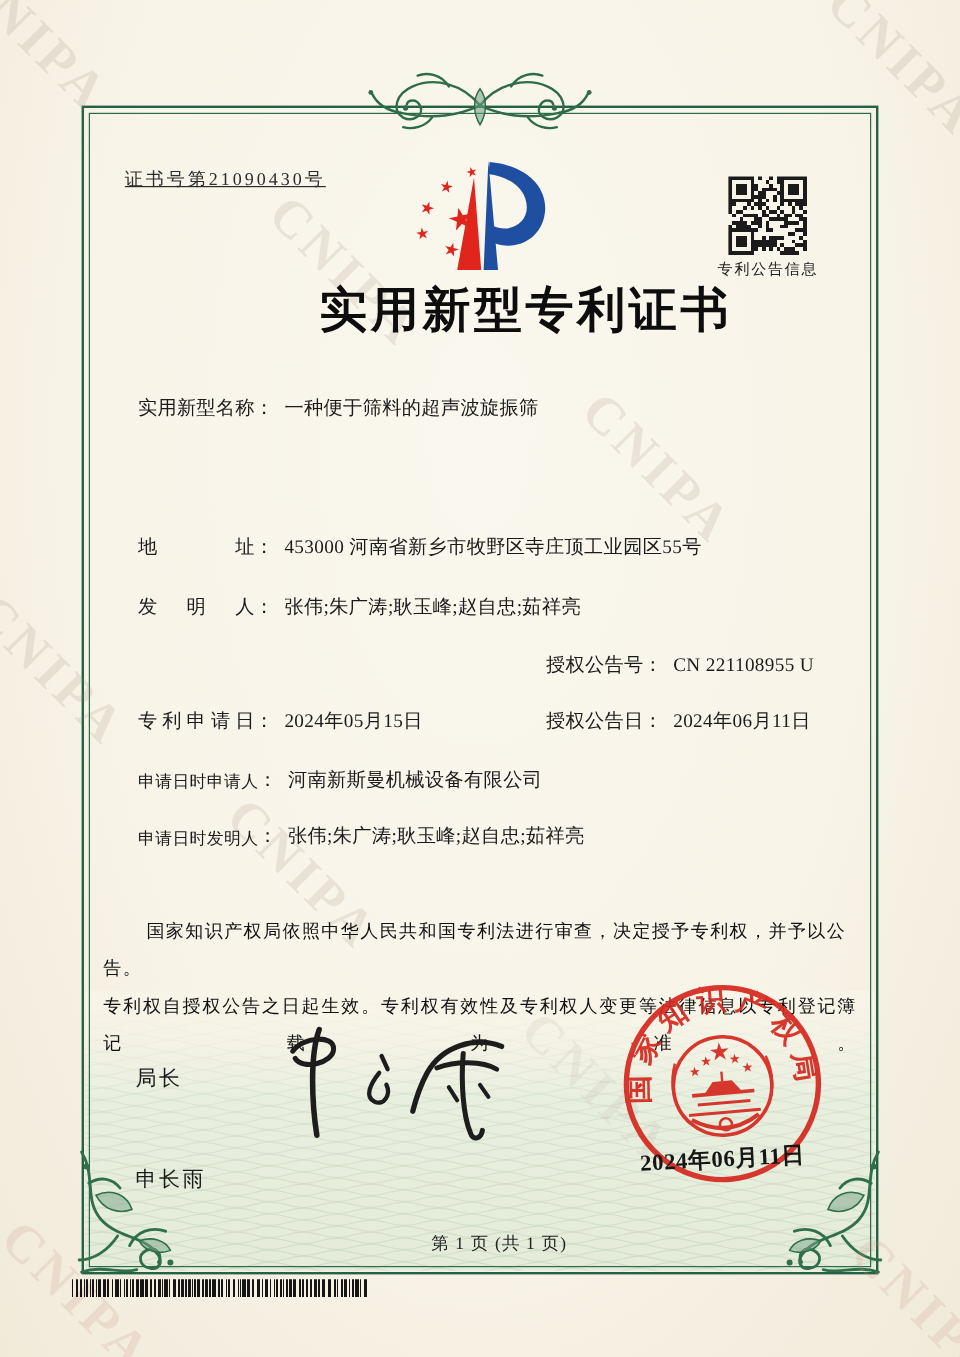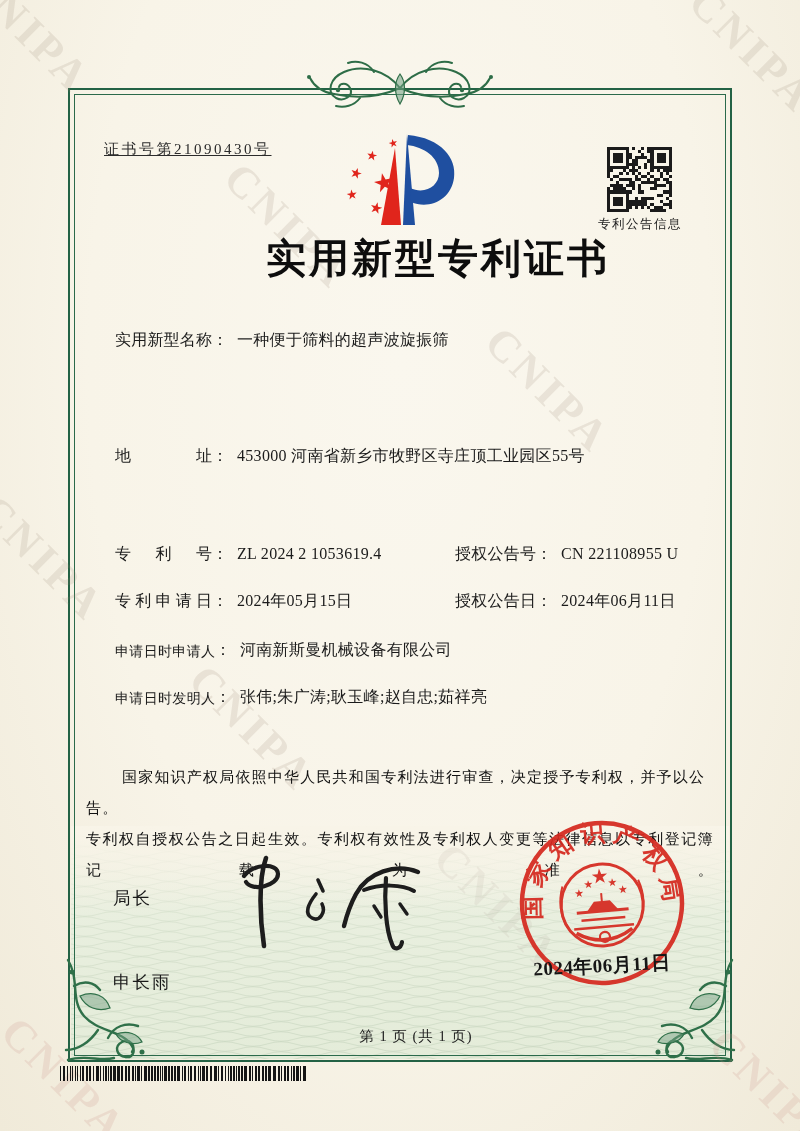--- a/index.html
+++ b/index.html
@@ -428,22 +428,22 @@
   <div class="abs qrcap z5">专利公告信息</div>
 
   <div class="abs title z5">实用新型专利证书</div>
 
   <div class="frow z5" style="top:330px">
     <span class="flabel">实用新型名称</span><span class="fcolon">：</span><span class="fval">一种便于筛料的超声波旋振筛</span>
   </div>
   <div class="frow z5" style="top:446px">
     <span class="flabel">地址</span><span class="fcolon">：</span><span class="fval">453000 河南省新乡市牧野区寺庄顶工业园区55号</span>
   </div>
-  <div class="frow z5" style="top:544px">
-    <span class="flabel">专利号</span><span class="fcolon">：</span><span class="fval">ZL 2024 2 1053619.4</span>
+  <div class="frow z5" style="top:496px">
+    <span class="flabel">发明人</span><span class="fcolon">：</span><span class="fval">张伟;朱广涛;耿玉峰;赵自忠;茹祥亮</span>
   </div>
   <div class="frow2 z5" style="top:544px">
     <span class="flabel">授权公告号</span><span class="fcolon">：</span><span class="fval">CN 221108955 U</span>
   </div>
   <div class="frow z5" style="top:591px">
     <span class="flabel">专利申请日</span><span class="fcolon">：</span><span class="fval">2024年05月15日</span>
   </div>
   <div class="frow2 z5" style="top:591px">
     <span class="flabel">授权公告日</span><span class="fcolon">：</span><span class="fval">2024年06月11日</span>
   </div>

